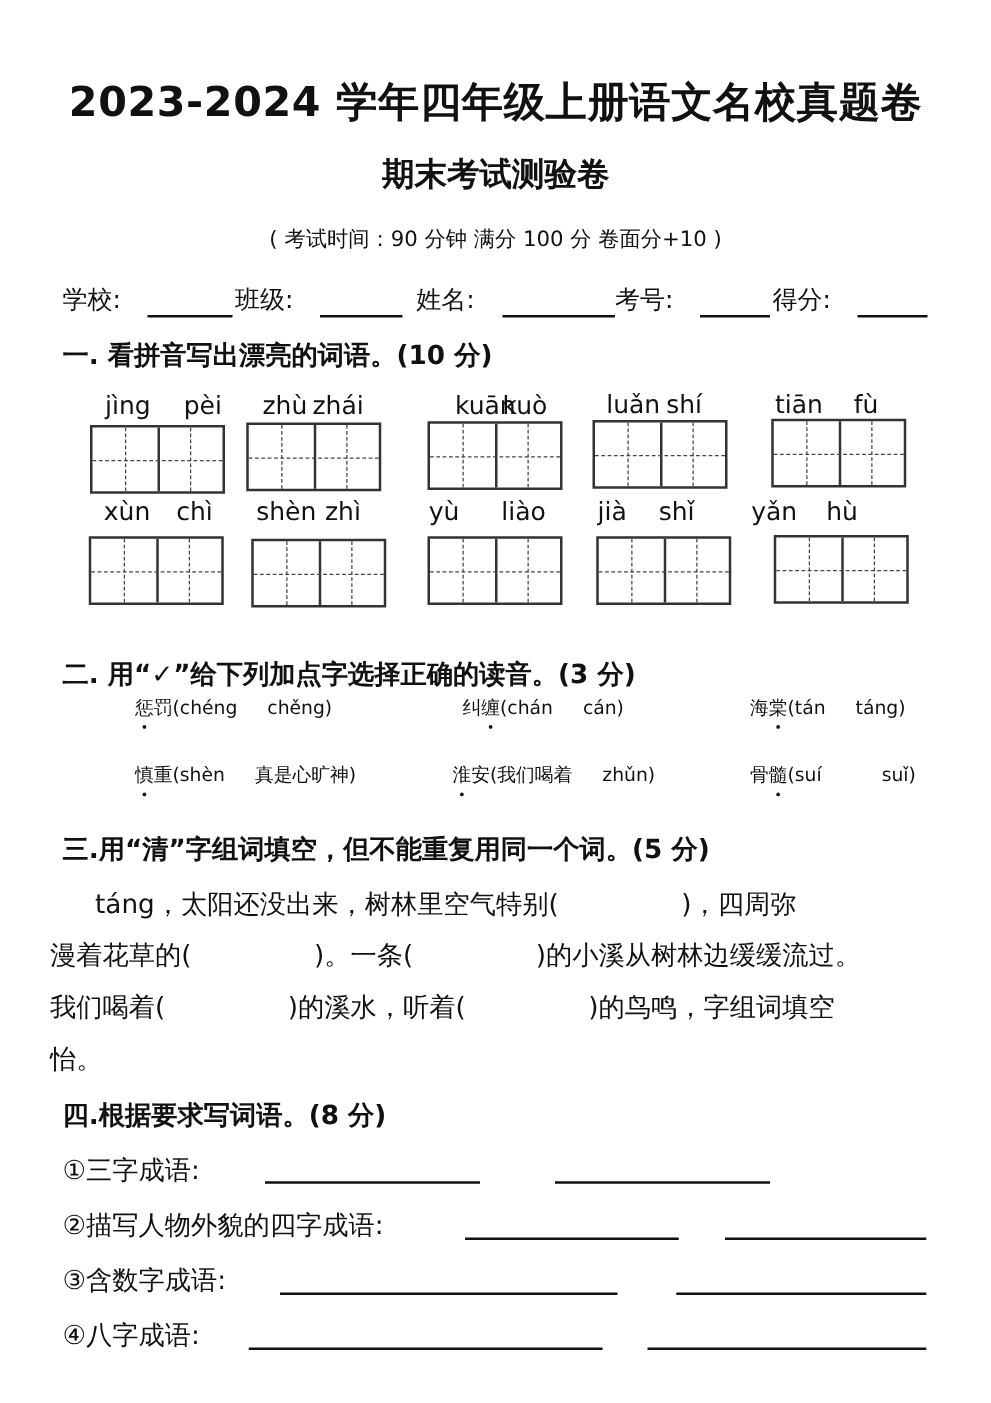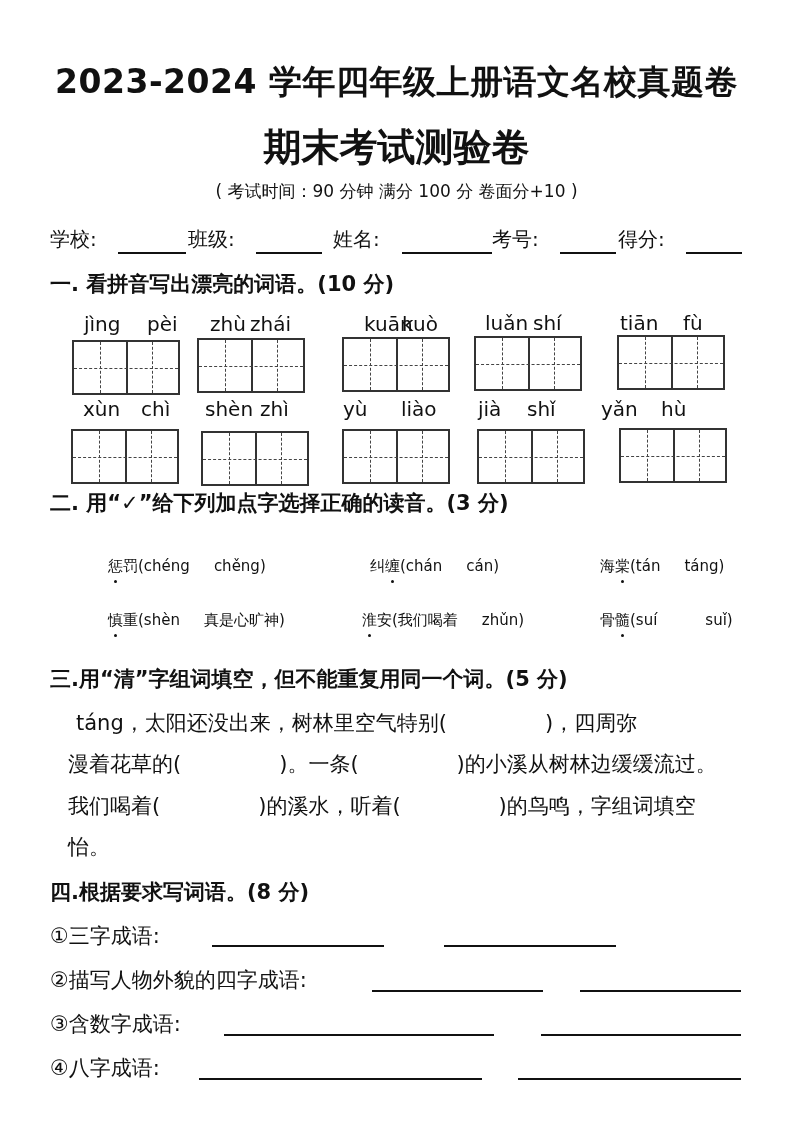--- a/index.html
+++ b/index.html
@@ -1,35 +1,35 @@
 <!DOCTYPE html>
 <html><head>
 <meta charset="utf-8">
 <style>
   html, body { margin:0; padding:0; background:#fff; }
   body { width:793px; height:1122px; position:relative; overflow:hidden; color:#111;
          font-family:"DejaVu Sans", "Liberation Sans", sans-serif; }
   .abs { position:absolute; white-space:nowrap; }
   .title { left:0; width:793px; text-align:center; font-weight:bold; }
   #t1 { top:60px; font-size:33px; letter-spacing:0.5px; }
-  #t2 { top:122px; font-size:38px; }
+  #t2 { top:122px; font-size:26px; }
   #t3 { top:180px; font-size:17px; font-weight:normal; }
   .info { top:226px; font-size:20px; }
   .blank { display:inline-block; border-bottom:2px solid #111; vertical-align:bottom; height:20px; }
   .sec { font-size:21px; font-weight:bold; left:50px; }
   .py { font-size:20px; font-family:"DejaVu Sans", sans-serif; }
   .tian { position:absolute; width:108px; height:55px; border:2px solid #333; box-sizing:border-box; }
   .tian .mid { position:absolute; left:50%; top:0; bottom:0; border-left:2px solid #333; }
   .tian .hd { position:absolute; left:0; right:0; top:50%; border-top:1.5px dashed #444; }
   .tian .vd1 { position:absolute; left:25%; top:0; bottom:0; border-left:1.5px dashed #444; }
   .tian .vd2 { position:absolute; left:75%; top:0; bottom:0; border-left:1.5px dashed #444; }
   .q2 { font-size:15px;margin-left:44px; }
   .dotc { position:relative; display:inline-block; }
   .dotc::after { content:""; position:absolute; left:50%; bottom:-7px; width:3px; height:3px; margin-left:-1.5px; background:#111; border-radius:50%; }
-  .para { font-size:21px; left:68px; }
+  .para { font-size:21px; left:40px; }
   .paren { display:inline-block; }
   .q4 { font-size:21px; left:50px; }
   .line { position:absolute; border-top:2px solid #111; height:0; }
 </style>
 </head>
 <body>
 
 <div id="t1" class="abs title">2023-2024 学年四年级上册语文名校真题卷</div>
 <div id="t2" class="abs title">期末考试测验卷</div>
 <div id="t3" class="abs title">( 考试时间：90 分钟  满分 100 分  卷面分+10 )</div>
@@ -124,21 +124,21 @@
     <i class="vd1"></i>
     <i class="vd2"></i>
   </div>
 <div class="tian" style="left:619px;top:428px;">
     <i class="mid"></i>
     <i class="hd"></i>
     <i class="vd1"></i>
     <i class="vd2"></i>
   </div>
 
-<div class="abs sec" style="top:489px;">二. 用“✓”给下列加点字选择正确的读音。(3 分)</div>
+<div class="abs sec" style="top:525px;">二. 用“✓”给下列加点字选择正确的读音。(3 分)</div>
 
 <div class="abs q2" style="left:64px;top:557px;">
   <span class="dotc">惩</span><span>罚</span><span>(</span><span>chéng</span><span style="display:inline-block;width:24px;"></span><span>chěng</span><span>)</span>
 </div>
 <div class="abs q2" style="left:326px;top:557px;">
   <span>纠</span><span class="dotc">缠</span><span>(</span><span>chán</span><span style="display:inline-block;width:24px;"></span><span>cán</span><span>)</span>
 </div>
 <div class="abs q2" style="left:556px;top:557px;">
   <span>海</span><span class="dotc">棠</span><span>(</span><span>tán</span><span style="display:inline-block;width:24px;"></span><span>táng</span><span>)</span>
 </div>

